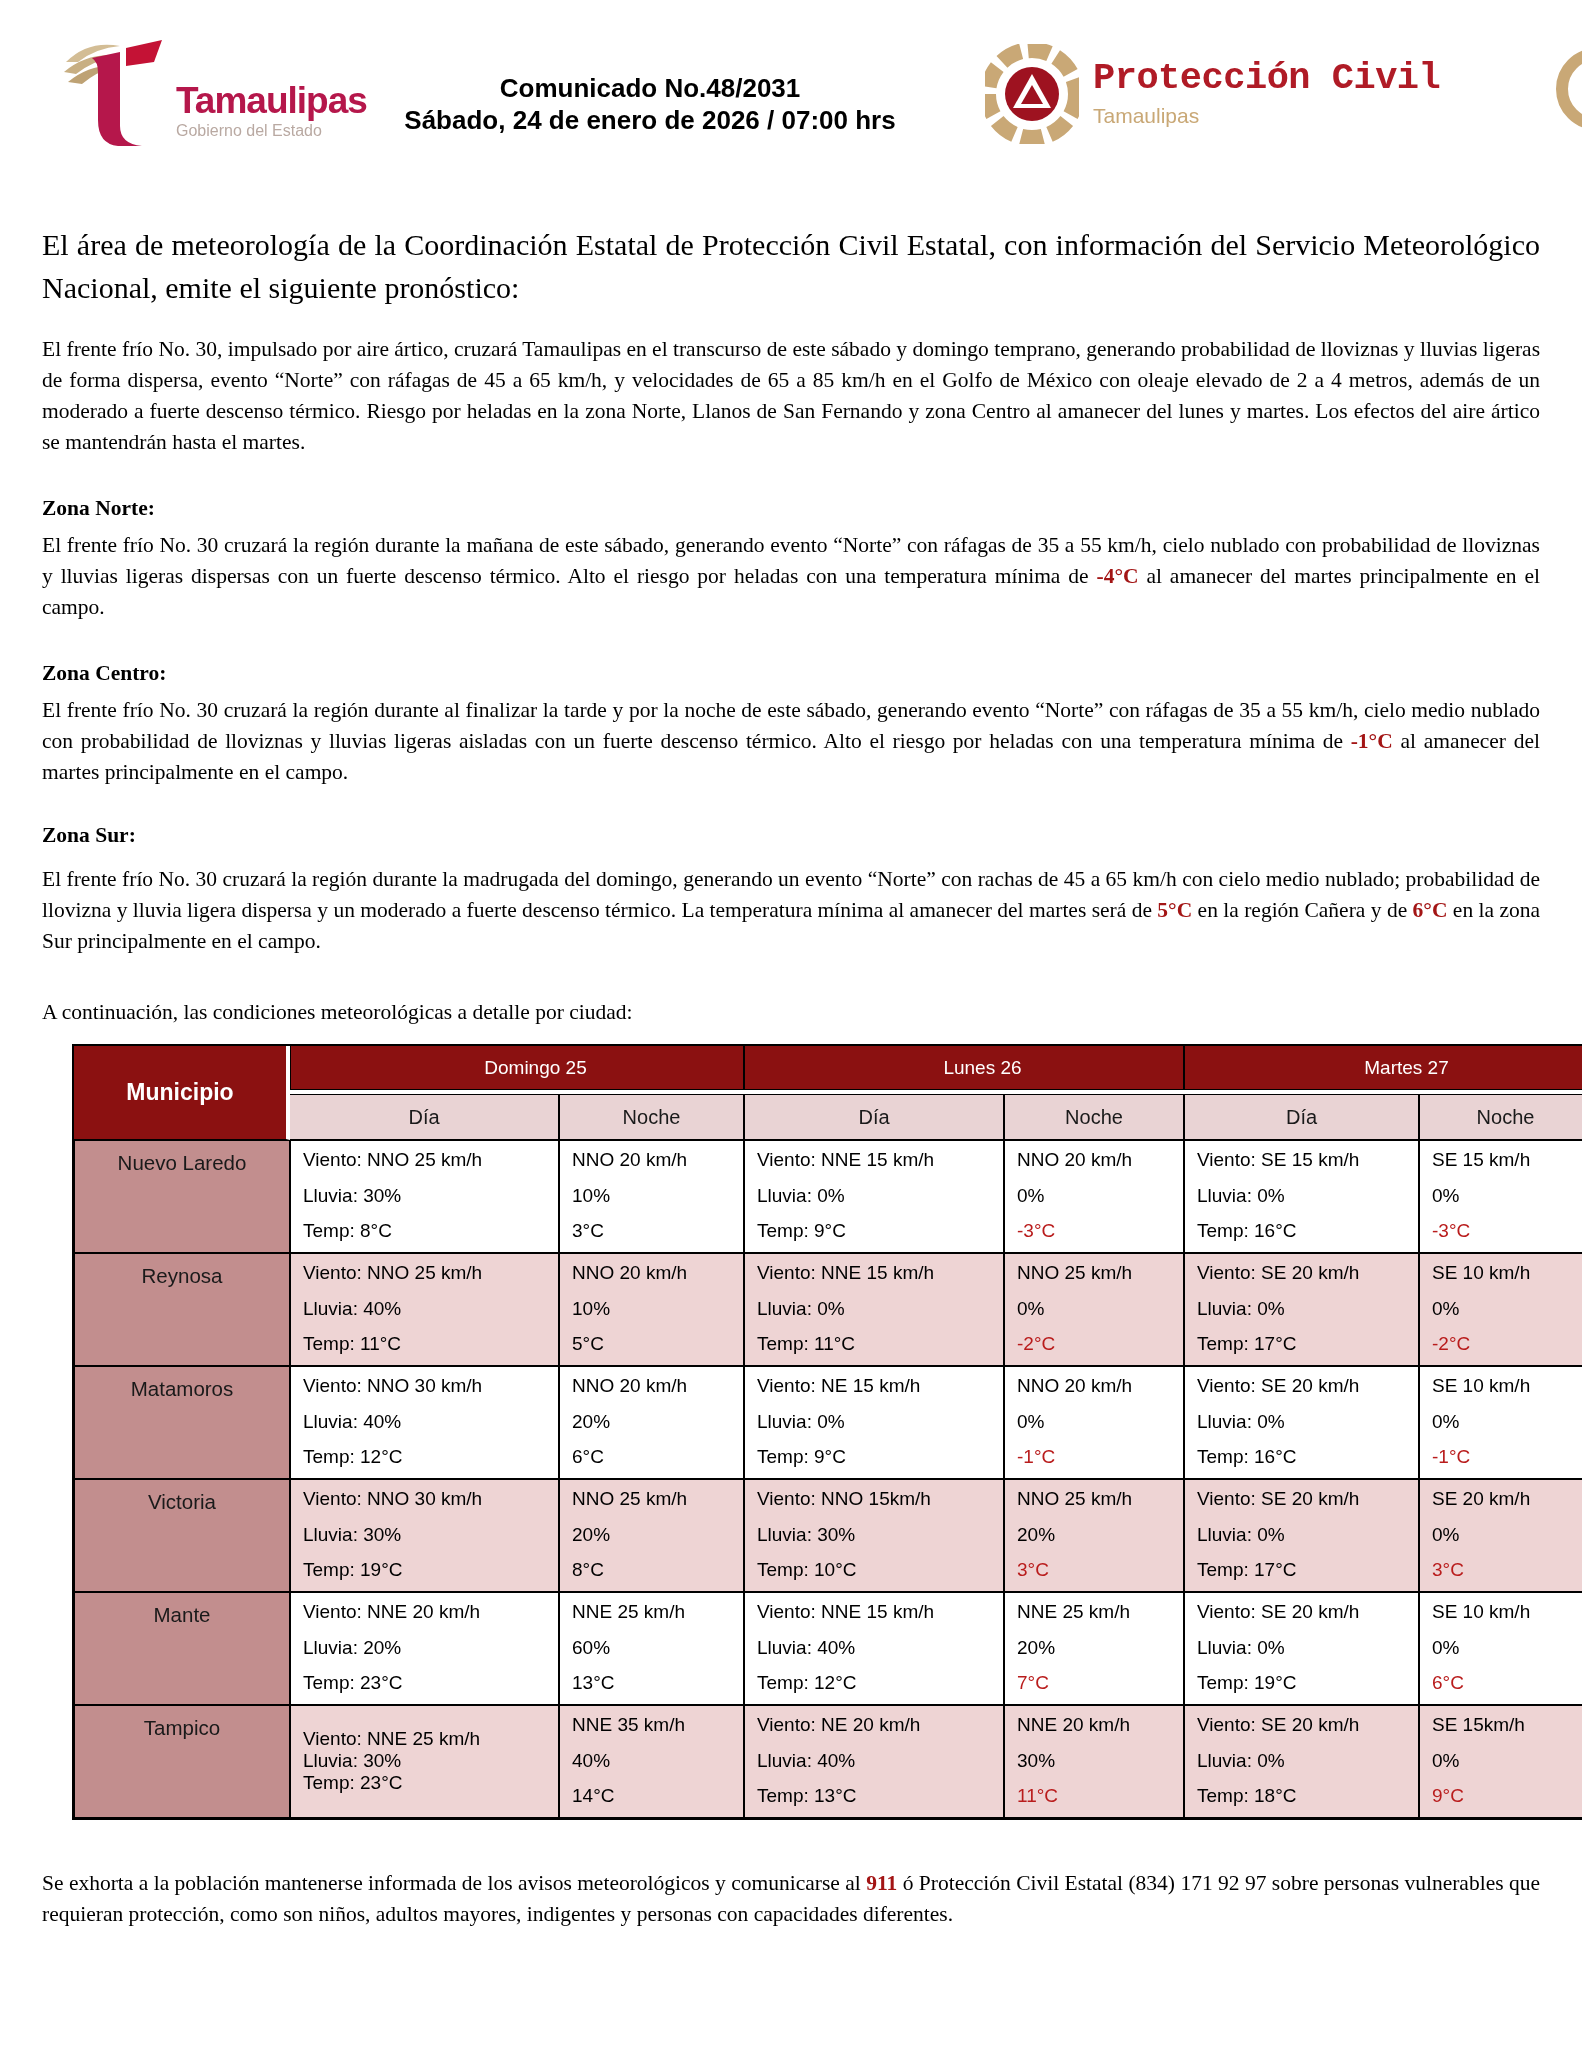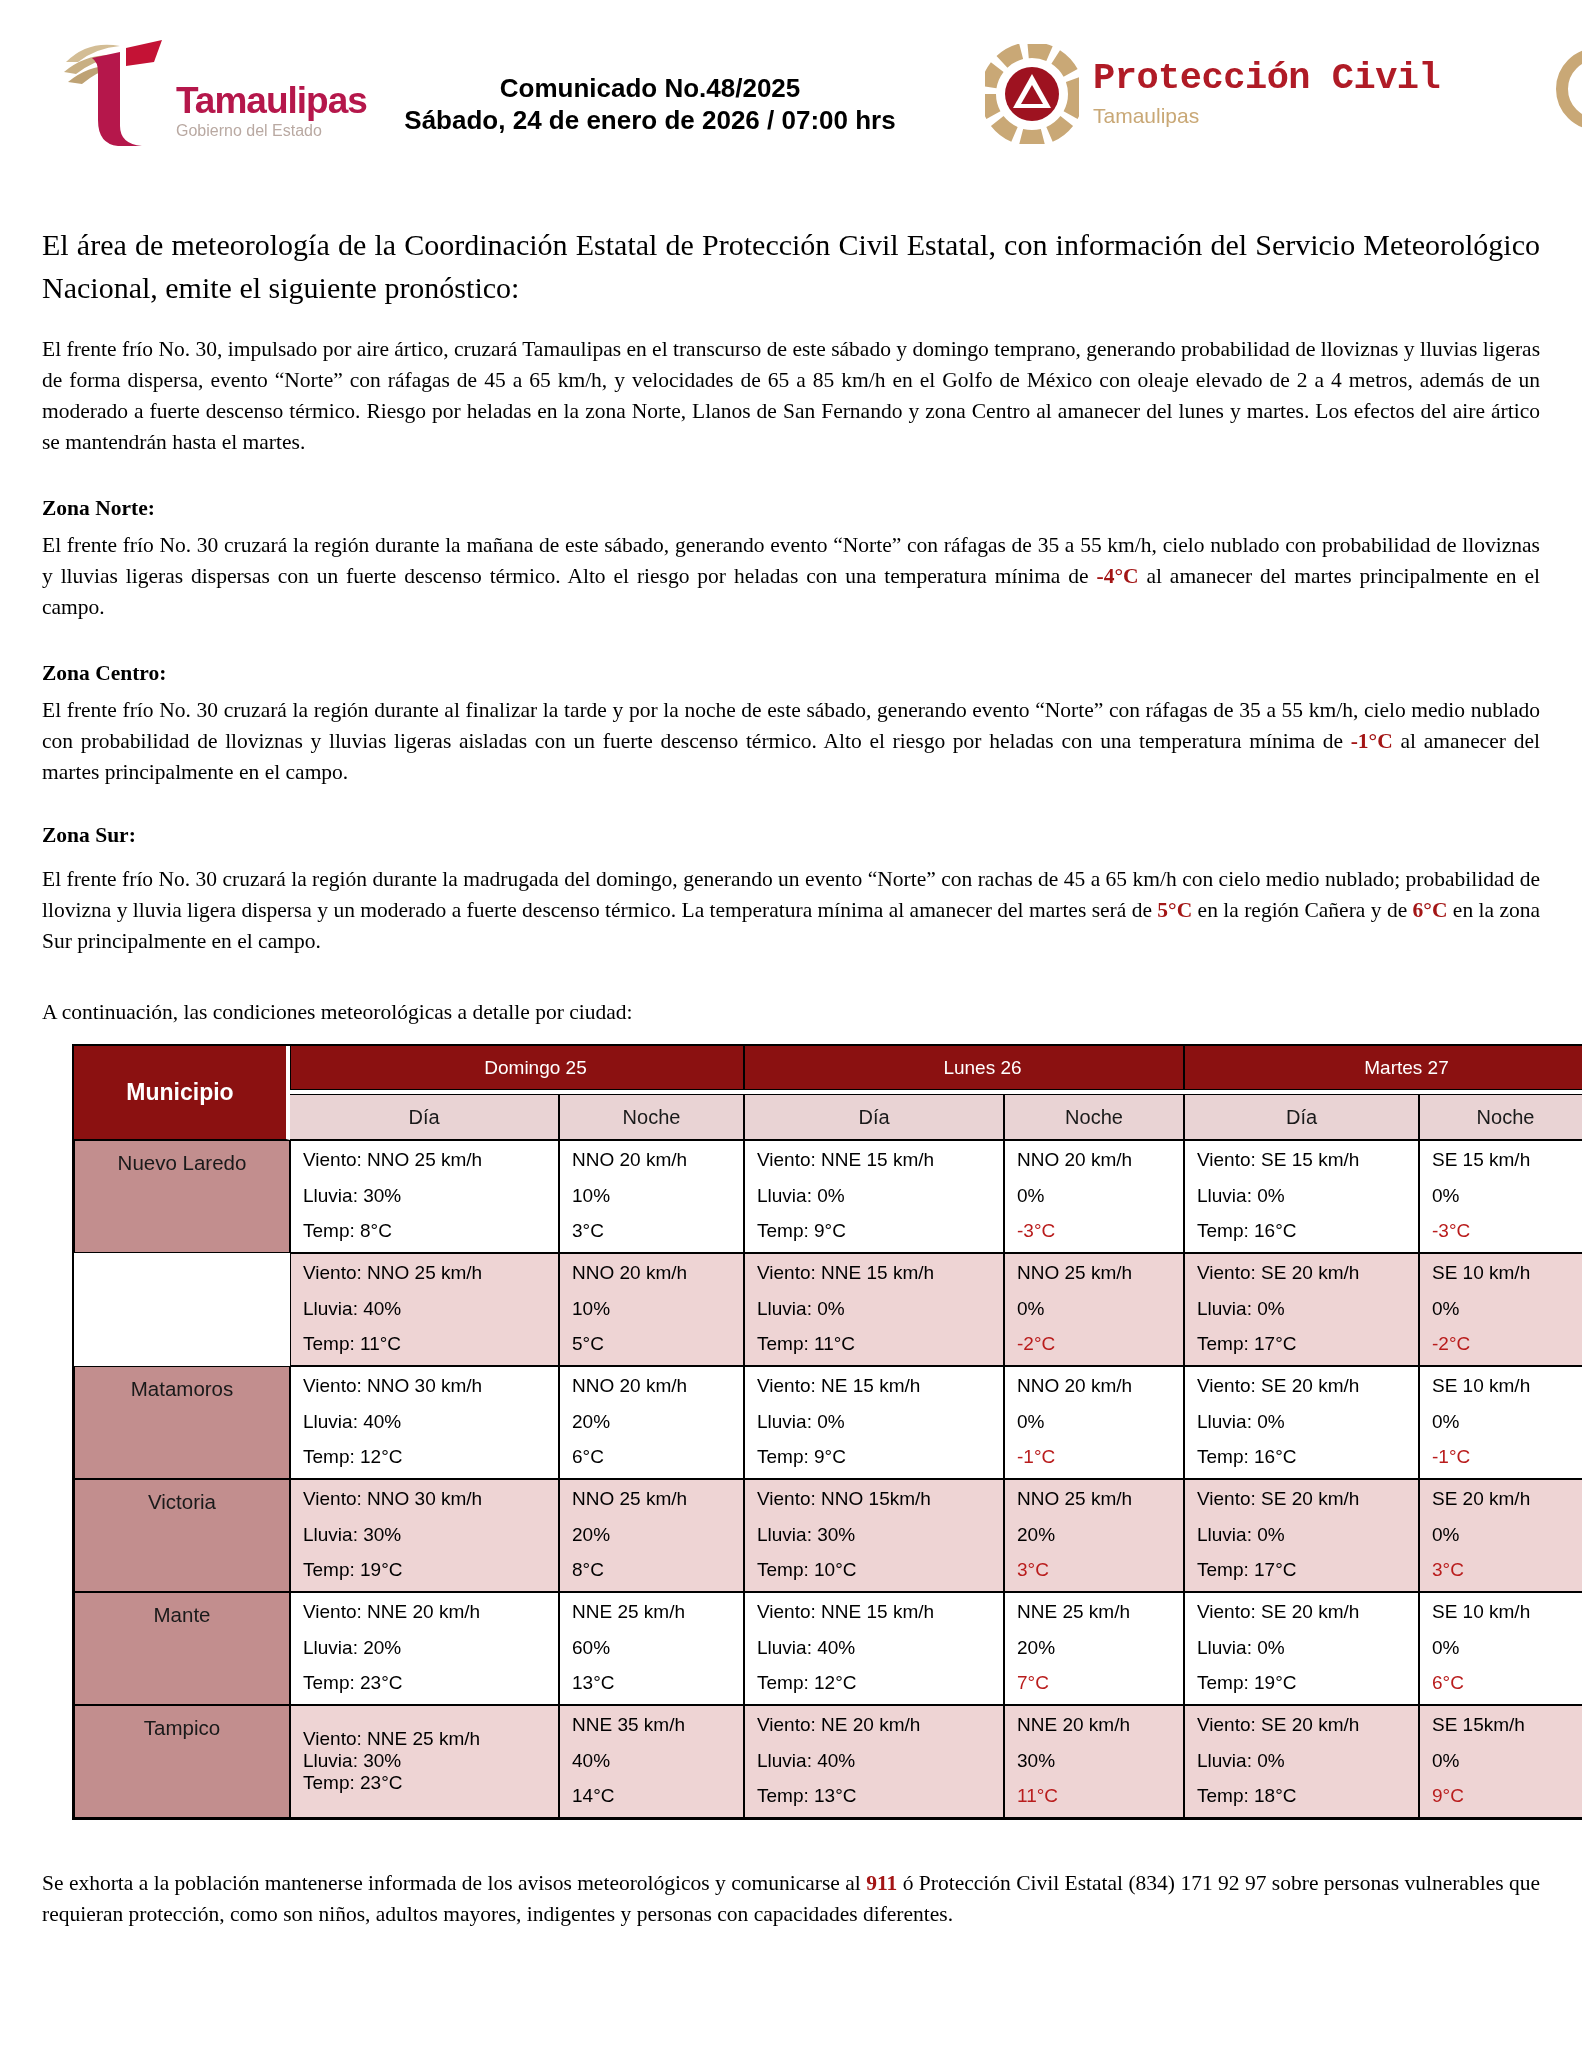--- a/index.html
+++ b/index.html
@@ -76,21 +76,21 @@
       <path d="M34 26 L62 20 L62 94 Q62 112 84 114 L60 114 Q40 112 40 88 L40 40 Q40 30 34 26 Z" fill="#B5174B"></path>
       <path d="M68 16 L104 8 L96 30 L68 34 Z" fill="#C41235"></path>
     </svg>
     <div class="tam-word">
       <div class="w1">Tamaulipas</div>
       <div class="w2">Gobierno del Estado</div>
     </div>
   </div>
 
   <div class="title-block">
-    <div>Comunicado No.48/2025</div>
+    <div>Comunicado No.48/2031</div>
     <div>Sábado, 24 de enero de 2026 / 07:00 hrs</div>
   </div>
 
   <div class="pc-logo">
     <svg width="94" height="100" viewBox="0 0 94 100">
       <circle cx="47" cy="50" r="44" fill="none" stroke="#C9A876" stroke-width="16" stroke-dasharray="22 7"></circle>
       <circle cx="47" cy="50" r="30" fill="#ffffff"></circle>
       <circle cx="47" cy="50" r="27" fill="#9E1220"></circle>
       <polygon points="47,30 66,64 28,64" fill="#ffffff"></polygon>
       <polygon points="47,41 58,60 36,60" fill="#9E1220"></polygon>
@@ -156,20 +156,21 @@
       <div class="cell d-cell" style="grid-area: 4 / 6;">
         <div>Viento: SE 15 km/h</div>
         <div>Lluvia: 0%</div>
         <div>Temp: 16°C</div>
       </div>
       <div class="cell d-cell" style="grid-area: 4 / 7; border-right: none;">
         <div>SE 15 km/h</div>
         <div>0%</div>
         <div class="redv">-3°C</div>
       </div>
+      <div class="cell m-data" style="grid-area: 5 / 1;">Reynosa</div>
       <div class="cell d-cell pink" style="grid-area: 5 / 2;">
         <div>Viento: NNO 25 km/h</div>
         <div>Lluvia: 40%</div>
         <div>Temp: 11°C</div>
       </div>
       <div class="cell d-cell pink" style="grid-area: 5 / 3;">
         <div>NNO 20 km/h</div>
         <div>10%</div>
         <div>5°C</div>
       </div>

